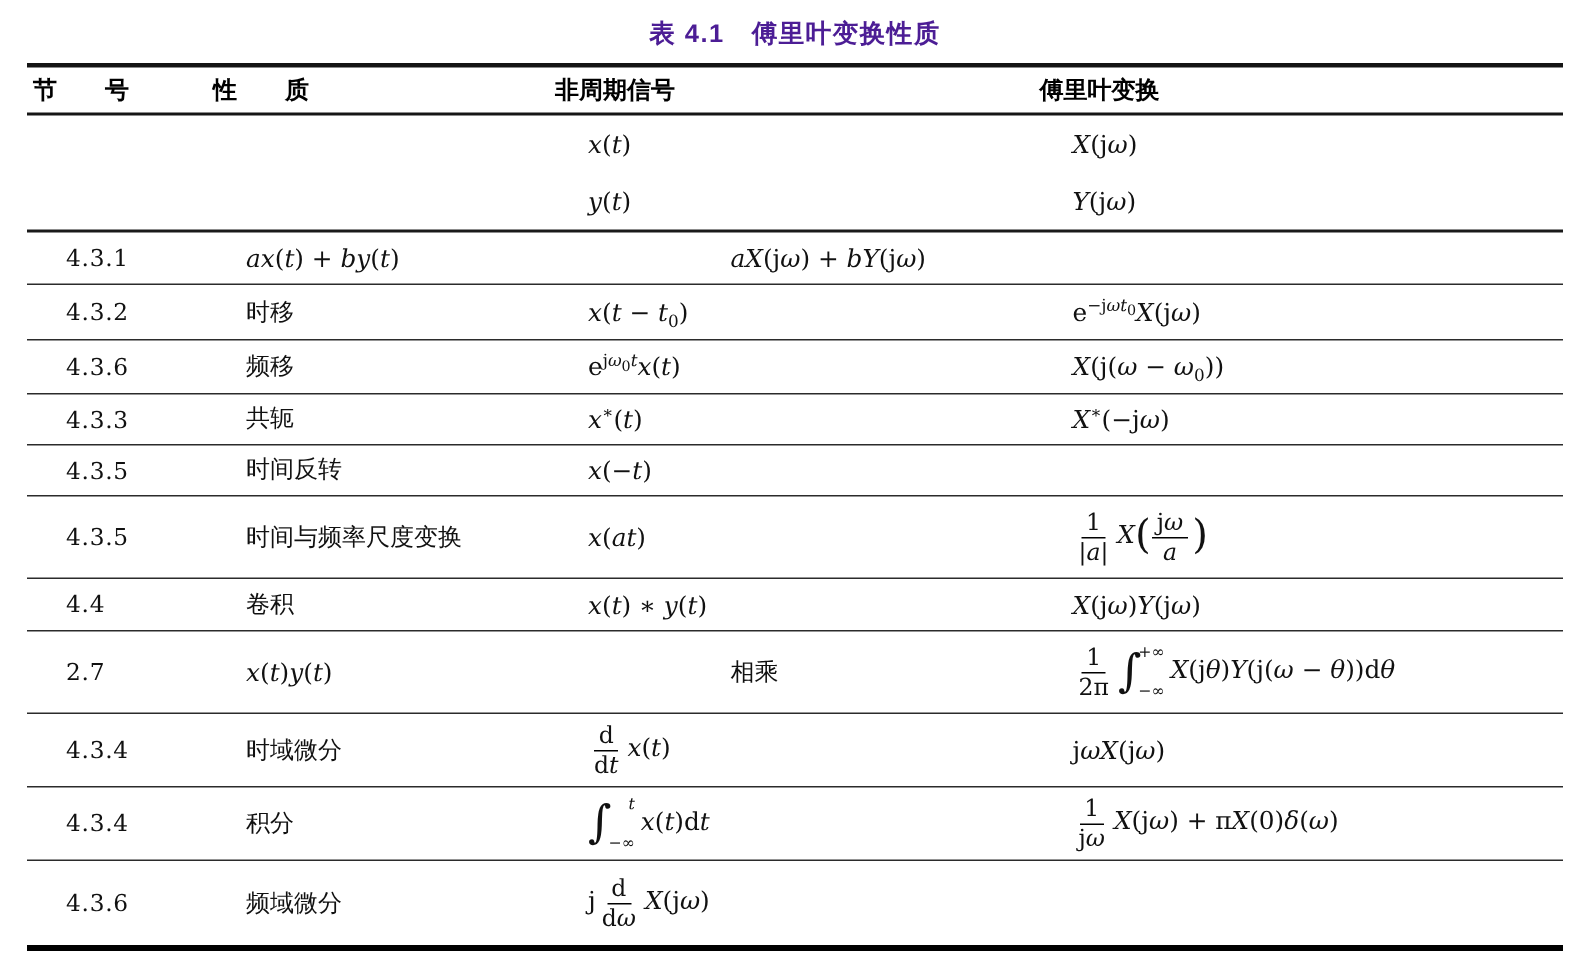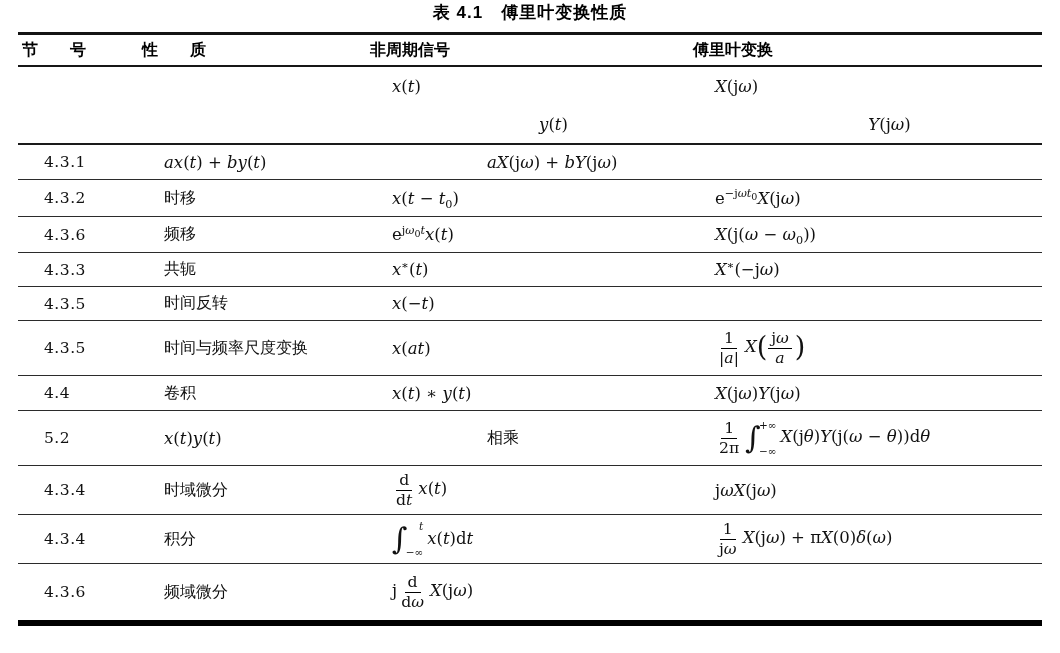--- a/index.html
+++ b/index.html
@@ -3,32 +3,32 @@
 <meta charset="utf-8">
 <style>
   * { margin:0; padding:0; box-sizing:border-box; }
   html,body { width:1060px; height:653px; background:#ffffff; overflow:hidden; }
   body { font-family:"Liberation Sans", sans-serif; color:#111; }
 
   .page { position:relative; width:1060px; height:653px; background:#fff; }
 
   .title {
     text-align:center; font-size:17px; font-weight:bold; letter-spacing:1px;
-    padding-top:1px; height:45px; color:#000000;
+    padding-top:11px; height:45px; color:#4c1d95;
   }
 
   .ftable {
-    position:absolute; left:18px; top:32px; width:1024px;
+    position:absolute; left:18px; top:42px; width:1024px;
     border-top:3px solid #141414;
-    border-bottom:6px solid #000000;
+    border-bottom:4px solid #000000;
   }
 
   .row { display:flex; align-items:center; border-bottom:1px solid #2b2b2b; }
   .row.nb  { border-bottom:none; }
-  .row.hb2 { border-bottom:2px solid #1a1a1a;text-align:center; }
+  .row.hb2 { border-bottom:2px solid #1a1a1a; }
 
   .thead { height:32px; border-bottom:2px solid #161616; font-weight:bold; font-size:16px; }
   .thead .c { color:#000; }
 
   .c  { flex:none; }
   .c1 { width:124px; padding-left:4px; }
   .c2 { width:228px; }
   .c3 { width:323px; }
   .c4 { width:349px; }
 
@@ -134,21 +134,21 @@
     </div>
 
     <div class="row" style="height:35px">
       <div class="c c1 sec">4.4</div>
       <div class="c c2 prop">卷积</div>
       <div class="c c3 math"><i>x</i>(<i>t</i>) ∗ <i>y</i>(<i>t</i>)</div>
       <div class="c c4 math"><i>X</i>(j<i>ω</i>)<i>Y</i>(j<i>ω</i>)</div>
     </div>
 
     <div class="row" style="height:55px">
-      <div class="c c1 sec">5.2</div>
+      <div class="c c1 sec">2.7</div>
       <div class="c c3 math"><i>x</i>(<i>t</i>)<i>y</i>(<i>t</i>)</div>
       <div class="c c2 prop">相乘</div>
       <div class="c c4 math"><span class="frac">
             <span class="num">1</span>
             <span class="den">2π</span>
           </span><span class="int">∫</span><span class="lim">
             <span class="up">+∞</span>
             <span class="lo">−∞</span>
           </span><i>X</i>(j<i>θ</i>)<i>Y</i>(j(<i>ω</i> − <i>θ</i>))d<i>θ</i></div>
     </div>

